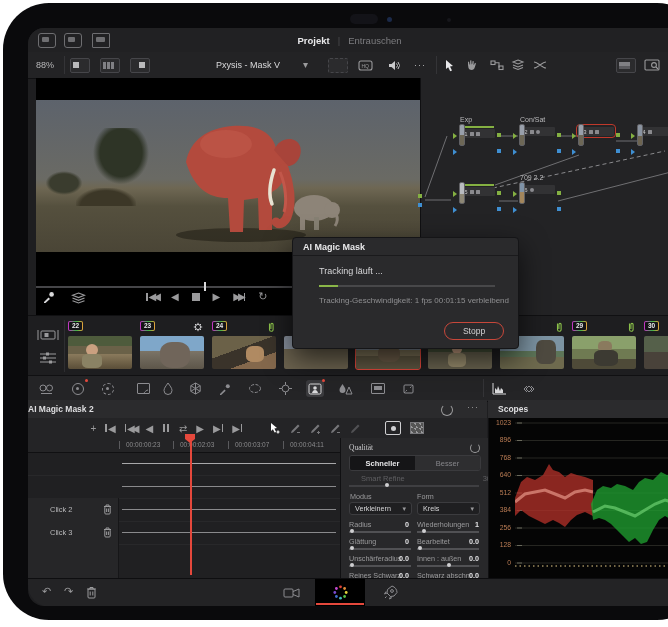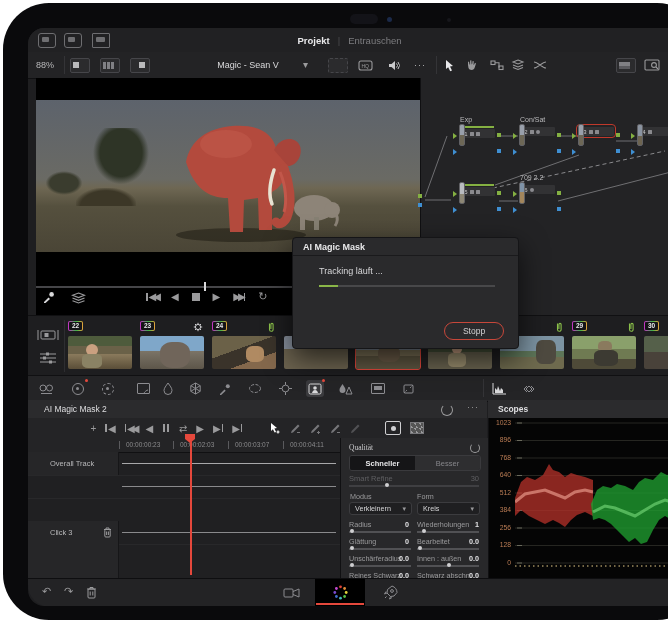--- a/index.html
+++ b/index.html
@@ -88,21 +88,21 @@
   
   .palette{left:0;top:347px;width:643px;height:25px;background:#242426;border-top:1px solid #101012;border-bottom:1px solid #101012;}
   .pal-ic{position:absolute;top:4px;width:18px;height:17px;display:flex;align-items:center;justify-content:center;}
   .pal-sel{background:#3a3a3d;border-radius:3px;}
   .reddot{position:absolute;top:-1px;right:-1px;width:3px;height:3px;border-radius:50%;background:#e5483c;}
   .c-ring{width:10px;height:10px;border:1.2px solid #8c8c90;border-radius:50%;position:relative;}
   .c-ring i{position:absolute;left:3px;top:3px;width:3px;height:3px;border-radius:50%;background:#8c8c90;}
   .c-box{width:11px;height:9px;border:1px solid #8c8c90;border-radius:1px;position:relative;overflow:hidden;}
   
   .phead{left:0;top:372px;width:459px;height:18px;background:#2b2b2d;border-bottom:1px solid #101012;display:flex;align-items:center;}
-  .phead .t{margin-left:16px;font-size:8.5px;font-weight:normal;color:#dedee0;}
+  .phead .t{margin-left:0;font-size:8.5px;font-weight:bold;color:#dedee0;}
   .reset-ic{position:absolute;right:34px;top:4px;width:10px;height:10px;border:1.2px solid #9a9a9c;border-radius:50%;border-top-color:transparent;}
   .pdots{position:absolute;right:8px;top:2px;font-size:9px;color:#9a9a9c;letter-spacing:1px;}
   .shead{left:460px;top:372px;width:183px;height:18px;background:#2b2b2d;border-bottom:1px solid #101012;display:flex;align-items:center;}
   .shead .t{margin-left:10px;font-size:8.5px;font-weight:bold;color:#dedee0;}
   
   .transport{left:0;top:390px;width:459px;height:20px;background:#242426;border-bottom:1px solid #101012;display:flex;align-items:center;justify-content:center;gap:9px;color:#9a9a9c;}
   .tp{font-size:9px;display:flex;align-items:center;gap:1px;}
   .pausebars i{display:inline-block;width:2px;height:8px;background:#9a9a9c;margin:0 .7px;}
   .tool-on{color:#fff;}
   .ovl-btn{width:14px;height:12px;border:1px solid #cfcfd1;border-radius:2px;display:flex;align-items:center;justify-content:center;}
@@ -124,21 +124,21 @@
   .ph-marker{position:absolute;left:157px;top:406px;width:10px;height:9px;background:#e5483c;z-index:21;
              clip-path:polygon(0 0,100% 0,100% 55%,50% 100%,0 55%);}
   
   .set{left:312px;top:410px;width:147px;height:140px;background:#28282a;border-left:1px solid #101012;font-size:7.5px;color:#9a9a9c;}
   .set .sec{position:absolute;left:8px;top:5px;color:#c9c9cb;font-family:Liberation Serif, serif;}
   .set .rst{position:absolute;right:8px;top:5px;width:8px;height:8px;border:1.1px solid #9a9a9c;border-radius:50%;border-top-color:transparent;}
   .qtoggle{position:absolute;left:8px;top:17px;width:130px;height:14px;border:1px solid #3a3a3d;border-radius:3px;display:flex;overflow:hidden;}
   .qtoggle .opt{flex:1;display:flex;align-items:center;justify-content:center;font-size:7.5px;}
   .opt-on{background:#151517;color:#e8e8ea;font-weight:bold;}
   .opt-off{background:#2e2e30;color:#86868a;}
-  .srow{position:absolute;left:8px;width:130px;display:flex;justify-content:space-between;color:#5f5f62;text-align:right;}
+  .srow{position:absolute;left:20px;width:130px;display:flex;justify-content:space-between;color:#5f5f62;text-align:right;}
   .slider{position:absolute;height:1.5px;background:#515154;}
   .thumb{position:absolute;top:-2px;width:4px;height:4px;border-radius:50%;background:#cfcfd1;}
   .plabel{position:absolute;font-size:7.2px;color:#9a9a9c;white-space:nowrap;}
   .pval{position:absolute;font-size:7.2px;font-weight:bold;color:#e3e3e5;text-align:right;}
   .drop{position:absolute;width:63px;height:13px;background:#1f1f21;border:1px solid #3c3c3f;border-radius:3px;display:flex;align-items:center;justify-content:space-between;padding:0 5px;box-sizing:border-box;font-size:7.2px;color:#d6d6d8;}
   .drop .cv{color:#9a9a9c;font-size:7px;}
   
   .scopes{left:460px;top:390px;width:183px;height:160px;background:#050505;border-left:1px solid #101012;}
   .ax{position:absolute;width:22px;text-align:right;font-size:6.8px;color:#bb7d55;}
   
@@ -184,21 +184,21 @@
         <div class="tb-btn" style="left:42px">
             <i style="left:2px;background:#b9b9bb"></i>
           </div>
         <div class="tb-btn" style="left:72px">
             <i style="left:2px;width:12px;height:7px;background:repeating-linear-gradient(90deg,#808084 0 3px,#2b2b2d 3px 4px)"></i>
           </div>
         <div class="tb-btn" style="left:102px">
             <i style="left:8px;background:#b9b9bb"></i>
           </div>
         <div class="tb-item" style="left:160px;width:120px;justify-content:center">
-          <span style="color:#d9d9db">Magic - Sean V</span>
+          <span style="color:#d9d9db">Pxysis - Mask V</span>
         </div>
         <div class="tb-item" style="left:275px">
             <span class="ico">▾</span>
           </div>
         <div class="tb-btn" style="left:300px;border-style:dashed"></div>
         <div class="tb-item" style="left:330px">
           <svg width="15" height="12" viewBox="0 0 15 12" class="lin">
               <rect x="1" y="2" width="13" height="9" rx="2"></rect>
               <text x="3.4" y="9" style="font-size:5px;fill:#9a9a9c;stroke:none;font-family:'Liberation Sans'">HQ</text>
             </svg>
@@ -657,26 +657,34 @@
       </div>
 
       <div class="abs tl">
         <div class="tl-ruler">
           <span class="tc" style="left:98px">00:00:00:23</span>
           <span class="tc" style="left:152px">00:00:02:03</span>
           <span class="tc" style="left:207px">00:00:03:07</span>
           <span class="tc" style="left:262px">00:00:04:11</span>
         </div>
         <div class="trow" style="top:14px">
+          <div class="tline" style="background:#a8a8aa"></div>
+        </div>
+        <div class="trow" style="top:37px">
+          <div class="tline"></div>
+        </div>
+        <div class="trow" style="top:60px">
           <div class="tlabel">
-              <span>Overall Track</span>
-            </div>
-          <div class="tline" style="background:#a8a8aa"></div>
-        </div>
-        <div class="trow" style="top:37px">
+              <span>Click 2</span>
+            <svg class="trash" width="9" height="11" viewBox="0 0 9 11" fill="none" stroke="#9a9a9c">
+                <path d="M1 2.5h7M3 2.5V1h3v1.5"></path>
+                <rect x="1.8" y="2.5" width="5.4" height="7.5" rx="1"></rect>
+                <path d="M3.6 4.5v3.5M5.4 4.5v3.5"></path>
+              </svg>
+          </div>
           <div class="tline"></div>
         </div>
         <div class="trow" style="top:83px">
           <div class="tlabel">
               <span>Click 3</span>
             <svg class="trash" width="9" height="11" viewBox="0 0 9 11" fill="none" stroke="#9a9a9c">
                 <path d="M1 2.5h7M3 2.5V1h3v1.5"></path>
                 <rect x="1.8" y="2.5" width="5.4" height="7.5" rx="1"></rect>
                 <path d="M3.6 4.5v3.5M5.4 4.5v3.5"></path>
               </svg>
@@ -778,20 +786,24 @@
         </svg>
       </div>
 
       <div class="abs dialog">
         <div class="dlg-title">AI Magic Mask</div>
         <div class="dlg-div"></div>
         <div class="dlg-status">Tracking läuft ...</div>
         <div class="dlg-track">
             <div class="dlg-fill" style="width:11%"></div>
           </div>
+        <div class="dlg-meta">
+          <span>Tracking-Geschwindigkeit: 1 fps</span>
+          <span>00:01:15 verbleibend</span>
+        </div>
         <div class="stop-btn">
             <span>Stopp</span>
           </div>
       </div>
 
       <div class="abs bbar">
         <span class="bico" style="left:14px">↶</span>
         <span class="bico" style="left:36px">↷</span>
         <svg class="abs" style="left:58px;top:7px" width="11" height="13" viewBox="0 0 11 13" fill="none" stroke="#9a9a9c">
             <path d="M1 3h9M4 3V1.5h3V3"></path>

